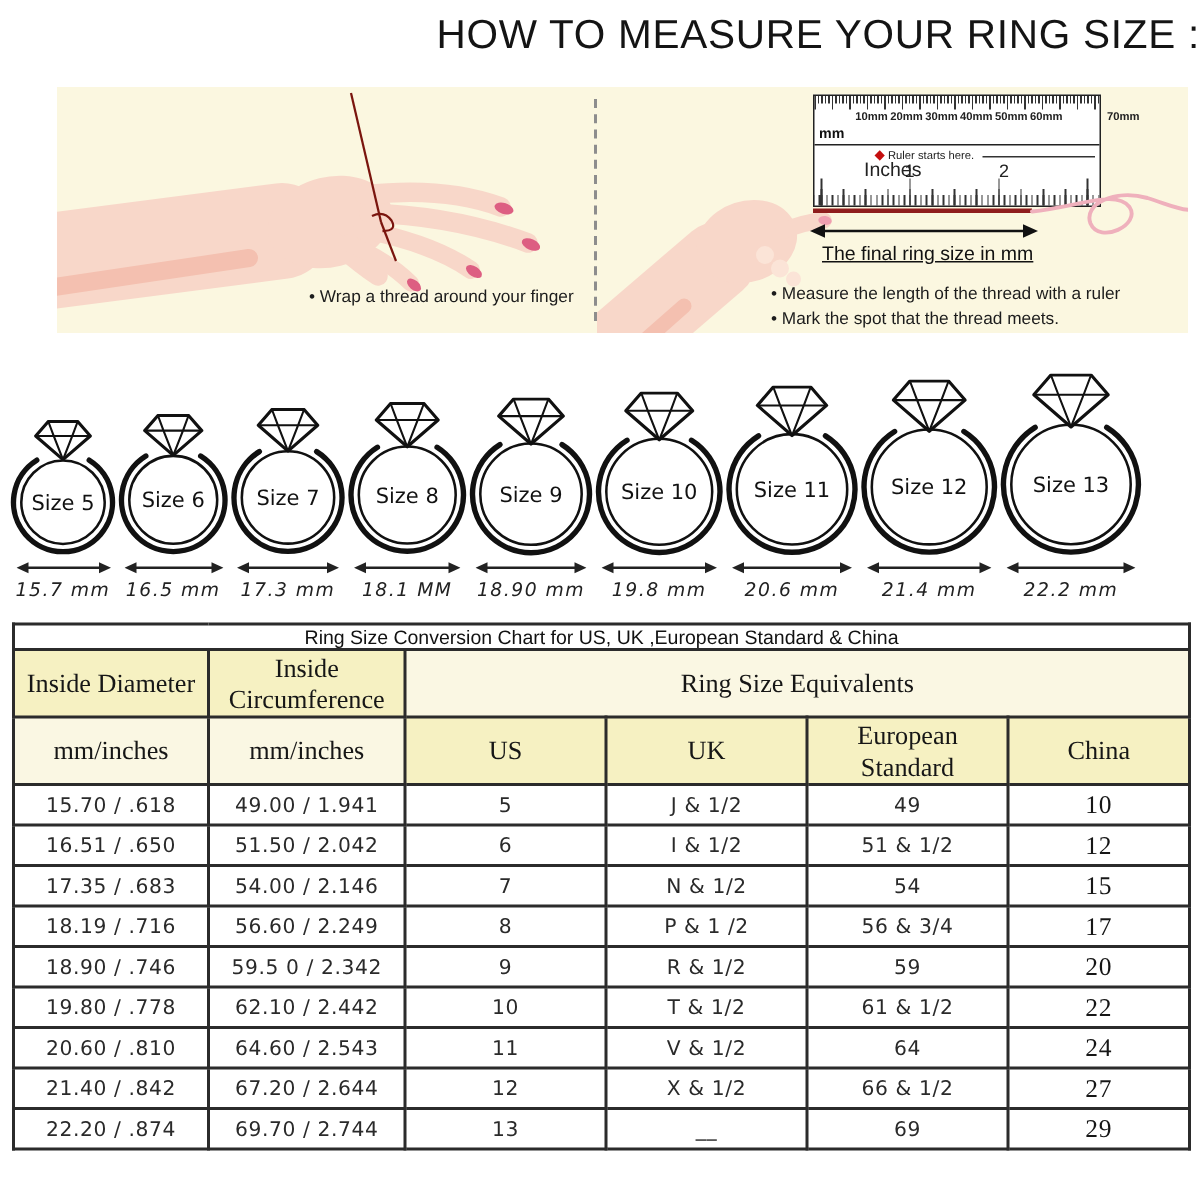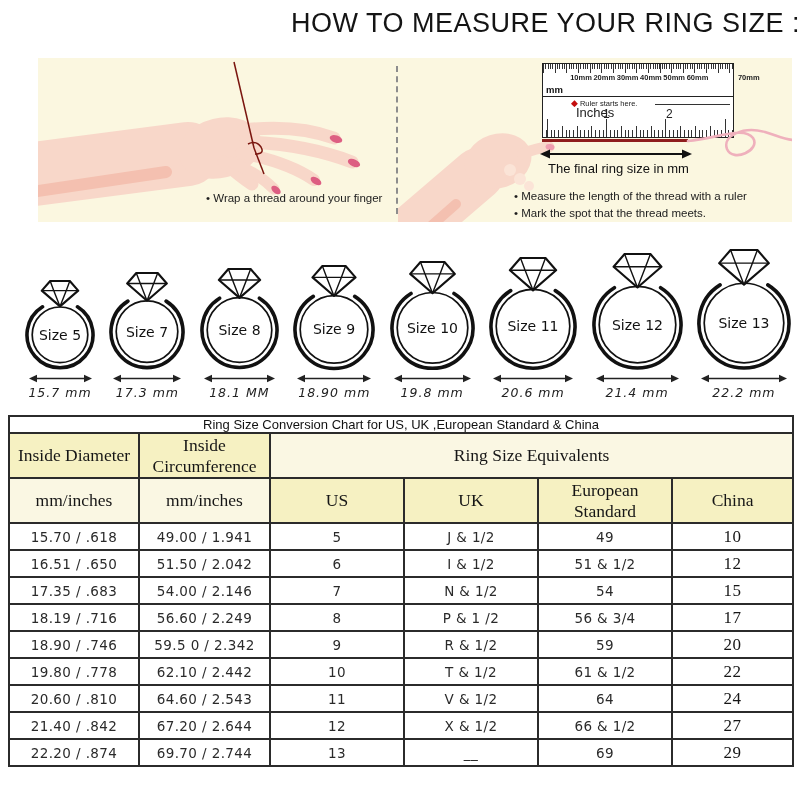--- a/index.html
+++ b/index.html
@@ -23,38 +23,38 @@
   
   .ruler{position:absolute;left:144px;top:5px;width:192px;height:75px;background:#fff;
          border:1.5px solid #222;box-sizing:border-box;}
   .tk{position:absolute;left:0;right:0;}
   .tk-top-med{top:0;height:9px;background:repeating-linear-gradient(90deg,#333 0 1px,transparent 1px 11.65px);}
   .tk-top-fine{top:0;height:5px;background:repeating-linear-gradient(90deg,#333 0 1px,transparent 1px 2.33px);}
   .mm-labels{position:absolute;top:9px;left:0;width:100%;height:9px;}
   .mm-labels span{position:absolute;width:30px;text-align:center;font-size:7.5px;font-weight:bold;color:#222;transform:translateX(-15px);}
   .mm-unit{position:absolute;left:3px;top:20px;font-size:9.5px;font-weight:bold;color:#111;}
   .mid-line{position:absolute;left:0;right:0;top:32px;border-top:1.5px solid #222;}
-  .starts-here{position:absolute;left:28px;top:34px;font-size:7.5px;color:#222;white-space:nowrap;}
+  .starts-here{position:absolute;left:40px;top:34px;font-size:7.5px;color:#222;white-space:nowrap;}
   .starts-here .red-d{color:#c40e0e;font-size:9px;margin-right:2px;}
   .starts-line{position:absolute;left:112px;right:3px;top:40px;border-top:1px solid #333;}
   .inches{position:absolute;left:33px;top:41px;font-size:13px;color:#222;}
   .in-num{position:absolute;top:43px;font-size:12px;color:#222;}
   .in1{left:60px;} .in2{left:123px;}
   .tk-bot-tall{bottom:0;height:18px;background:repeating-linear-gradient(90deg,#333 0 1px,transparent 1px 59.2px);background-position:4px 0;}
   .tk-bot-med{bottom:0;height:11px;background:repeating-linear-gradient(90deg,#333 0 1px,transparent 1px 14.8px);background-position:4px 0;}
   .tk-bot-fine{bottom:0;height:7px;background:repeating-linear-gradient(90deg,#333 0 1px,transparent 1px 3.7px);background-position:4px 0;}
 
   .thread-line{position:absolute;left:144px;top:81px;width:146px;height:3px;background:#8f1d1d;}
   .size-arrow{position:absolute;left:142px;top:90px;}
-  .final-label{position:absolute;left:150px;top:103px;font-size:13px;color:#111;}
+  .final-label{position:absolute;left:150px;top:103px;font-size:13px;color:#111;text-decoration:underline;}
   .curl{position:absolute;left:284px;top:60px;}
 
   
-  .rings{position:absolute;left:24px;top:248px;width:768px;height:152px;
-         display:flex;justify-content:space-between;align-items:flex-end;}
+  .rings{position:absolute;left:0;top:248px;width:768px;height:152px;
+         display:flex;justify-content:center;align-items:flex-end;}
   .ring-fig{display:flex;flex-direction:column;align-items:center;overflow:visible;}
   .ring-mm{font-family:"DejaVu Sans",sans-serif;font-size:12.5px;letter-spacing:1px;color:#222;
            white-space:nowrap;margin-top:1px;font-style:italic;}
   .ring-svg{display:block;}
   .ring-arrow{display:block;margin-top:2px;}
 
   
   .conv{position:absolute;left:8px;top:415px;width:784px;border-collapse:collapse;table-layout:fixed;}
   .conv td{border:2px solid #2b2b2b;text-align:center;vertical-align:middle;padding:0 2px;box-sizing:border-box;}
   .t-title td{height:15px;font-size:13px;color:#111;background:#fff;font-family:"Liberation Sans",sans-serif;}
@@ -185,20 +185,35 @@
           <path d="M 17.8 10.655800000000001 L 26.2 1 L 45.8 1 L 54.2 10.655800000000001 L 36 26.41 Z" fill="#fff" stroke="#111" stroke-width="2.1" stroke-linejoin="round"></path>
           <path d="M 17.8 10.655800000000001 L 54.2 10.655800000000001 M 26.2 1 L 29.8 10.655800000000001 L 36 26.41 M 45.8 1 L 42.2 10.655800000000001 L 36 26.41" fill="none" stroke="#111" stroke-width="1.4" stroke-linejoin="round"></path>
           <text x="36" y="59.8198" text-anchor="middle" font-family="DejaVu Sans, sans-serif" font-size="14" fill="#111">Size 5</text>
         </svg>
         <svg class="ring-arrow" width="63" height="11" viewBox="0 0 63 11">
           <line x1="6" y1="5.5" x2="57" y2="5.5" stroke="#222" stroke-width="1.6"></line>
           <polygon points="0,5.5 8,1.8 8,9.2" fill="#222"></polygon>
           <polygon points="63,5.5 55,1.8 55,9.2" fill="#222"></polygon>
         </svg>
         <div class="ring-mm">15.7 mm</div>
+      </div>
+      <div class="ring-fig" style="width: 75px;">
+        <svg class="ring-svg" width="75" height="95" viewBox="0 0 75 95">
+          <path d="M 19.2 28.0 A 34.5 34.5 0 1 0 55.8 28.0" stroke="#111" stroke-width="3.6" fill="none" stroke-linecap="round"></path>
+          <circle cx="37.5" cy="57.2207" r="29.3" stroke="#111" stroke-width="1.7" fill="#fff"></circle>
+          <path d="M 18.5 11.094700000000001 L 27.3 1 L 47.7 1 L 56.5 11.094700000000001 L 37.5 27.565 Z" fill="#fff" stroke="#111" stroke-width="2.1" stroke-linejoin="round"></path>
+          <path d="M 18.5 11.094700000000001 L 56.5 11.094700000000001 M 27.3 1 L 31.0 11.094700000000001 L 37.5 27.565 M 47.7 1 L 44.0 11.094700000000001 L 37.5 27.565" fill="none" stroke="#111" stroke-width="1.4" stroke-linejoin="round"></path>
+          <text x="37.5" y="62.2207" text-anchor="middle" font-family="DejaVu Sans, sans-serif" font-size="14" fill="#111">Size 6</text>
+        </svg>
+        <svg class="ring-arrow" width="66" height="11" viewBox="0 0 66 11">
+          <line x1="6" y1="5.5" x2="60" y2="5.5" stroke="#222" stroke-width="1.6"></line>
+          <polygon points="0,5.5 8,1.8 8,9.2" fill="#222"></polygon>
+          <polygon points="66,5.5 58,1.8 58,9.2" fill="#222"></polygon>
+        </svg>
+        <div class="ring-mm">16.5 mm</div>
       </div>
       <div class="ring-fig" style="width: 78px;">
         <svg class="ring-svg" width="78" height="99" viewBox="0 0 78 99">
           <path d="M 19.9 29.1 A 36 36 0 1 0 58.1 29.1" stroke="#111" stroke-width="3.6" fill="none" stroke-linecap="round"></path>
           <circle cx="39" cy="59.6216" r="30.8" stroke="#111" stroke-width="1.7" fill="#fff"></circle>
           <path d="M 19.2 11.5336 L 28.3 1 L 49.7 1 L 58.8 11.5336 L 39 28.72 Z" fill="#fff" stroke="#111" stroke-width="2.1" stroke-linejoin="round"></path>
           <path d="M 19.2 11.5336 L 58.8 11.5336 M 28.3 1 L 32.3 11.5336 L 39 28.72 M 49.7 1 L 45.7 11.5336 L 39 28.72" fill="none" stroke="#111" stroke-width="1.4" stroke-linejoin="round"></path>
           <text x="39" y="64.6216" text-anchor="middle" font-family="DejaVu Sans, sans-serif" font-size="14" fill="#111">Size 7</text>
         </svg>
         <svg class="ring-arrow" width="68" height="11" viewBox="0 0 68 11">

